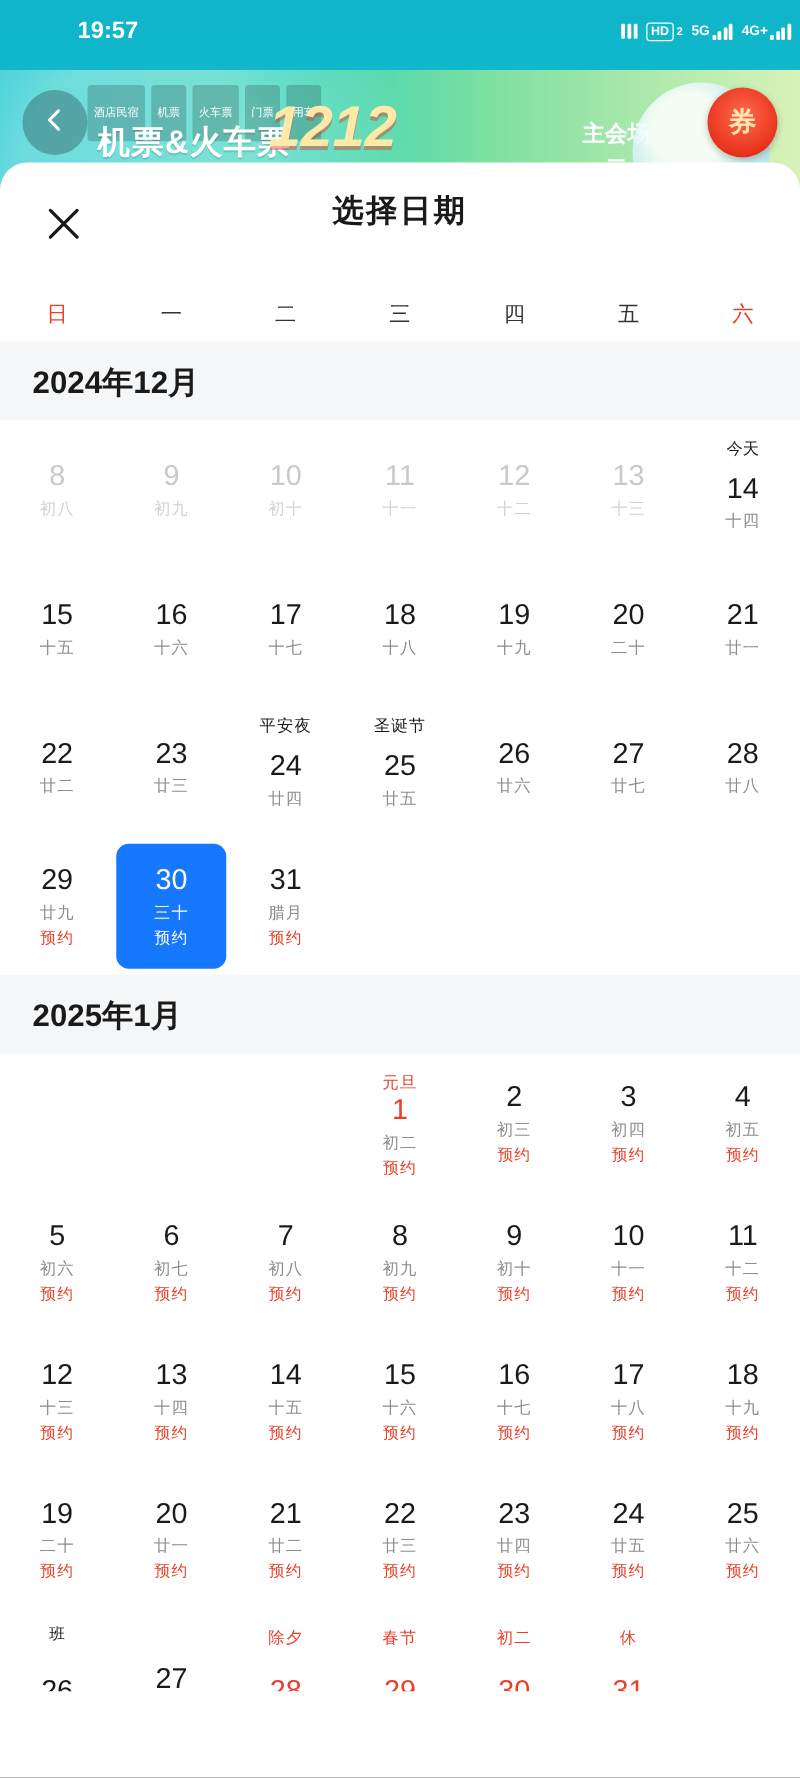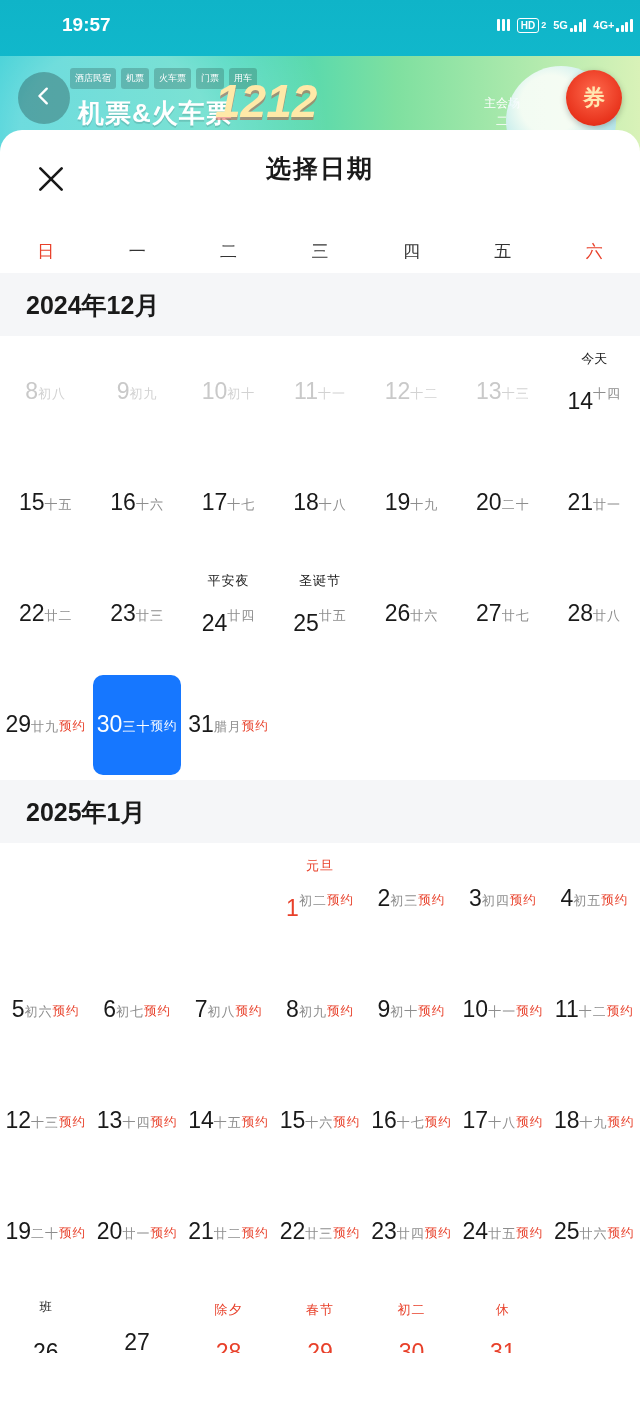--- a/index.html
+++ b/index.html
@@ -23,42 +23,42 @@
       radial-gradient(circle at 18% 60%, rgba(255,255,255,.35) 0 18%, rgba(255,255,255,0) 40%),
       linear-gradient(90deg,#1ec8cf 0%, #36d3b9 35%, #7fe0a0 62%, #d9f2b8 100%);
     overflow:hidden;
   }
   .bg-pill {
     position:absolute; top:12px; left:70px;
     display:flex; gap:5px; align-items:center;
   }
   .bg-pill span {
     display:inline-block; font-size:9px; color:#fff;
-    background:rgba(0,0,0,.18); border-radius:3px; padding:4px 5px;
+    background:rgba(0,0,0,.18); border-radius:3px; padding:16px 5px;
     white-space:nowrap;
   }
   .bg-bigtxt {
     position:absolute; left:78px; top:40px;
     font-size:26px; font-weight:bold; color:#fff;
     text-shadow:0 2px 0 rgba(0,0,0,.12);
     letter-spacing:1px;
   }
   .bg-bigtxt2 {
     position:absolute; left:215px; top:18px;
     font-size:46px; font-weight:bold; color:#ffe9a8;
     font-style:italic;
     text-shadow:0 3px 0 rgba(220,60,40,.45);
   }
   .bg-sub {
     position:absolute; left:78px; top:78px;
     font-size:20px; font-weight:bold; color:#fff;
   }
   .bg-right-txt {
     position:absolute; right:120px; top:38px;
-    font-size:12px; color:#fff; font-weight:normal; line-height:1.5;
+    font-size:18px; color:#fff; font-weight:bold; line-height:1.5;
     text-align:center;
   }
   .bg-circle-blob {
     position:absolute; right:24px; top:10px; width:110px; height:110px;
     border-radius:50%;
     background:radial-gradient(circle at 40% 35%, #ffffff 0 30%, #bfe9f6 60%, #8fd6ef 100%);
     opacity:.85;
   }
   .back-btn {
     position:absolute; left:18px; top:72px; width:52px; height:52px;
@@ -134,21 +134,21 @@
   }
   .month-head {
     background:#f5f6f8; padding:16px 26px 14px;
     font-size:25px; font-weight:bold; color:#1a1a1a;
   }
   .grid {
     display:grid; grid-template-columns:repeat(7,1fr);
     background:#fff;
   }
   .cell {
-    height:111px; display:flex; flex-direction:row;
+    height:111px; display:flex; flex-direction:column;
     align-items:center; justify-content:center; position:relative;
   }
   .cell .num { font-size:23px; color:#1a1a1a; line-height:1.15; font-weight:500; }
   .cell .lunar { font-size:13px; color:#8d8d8d; margin-top:4px; letter-spacing:1px; }
   .cell .tag { font-size:12.5px; color:#e8402a; margin-top:3px; letter-spacing:1px; }
   .cell .fest {
     position:absolute; top:14px; left:0; right:0; text-align:center;
     font-size:13px; color:#1a1a1a; letter-spacing:1px;
   }
   .cell.fest-on .num { margin-top:20px; }

